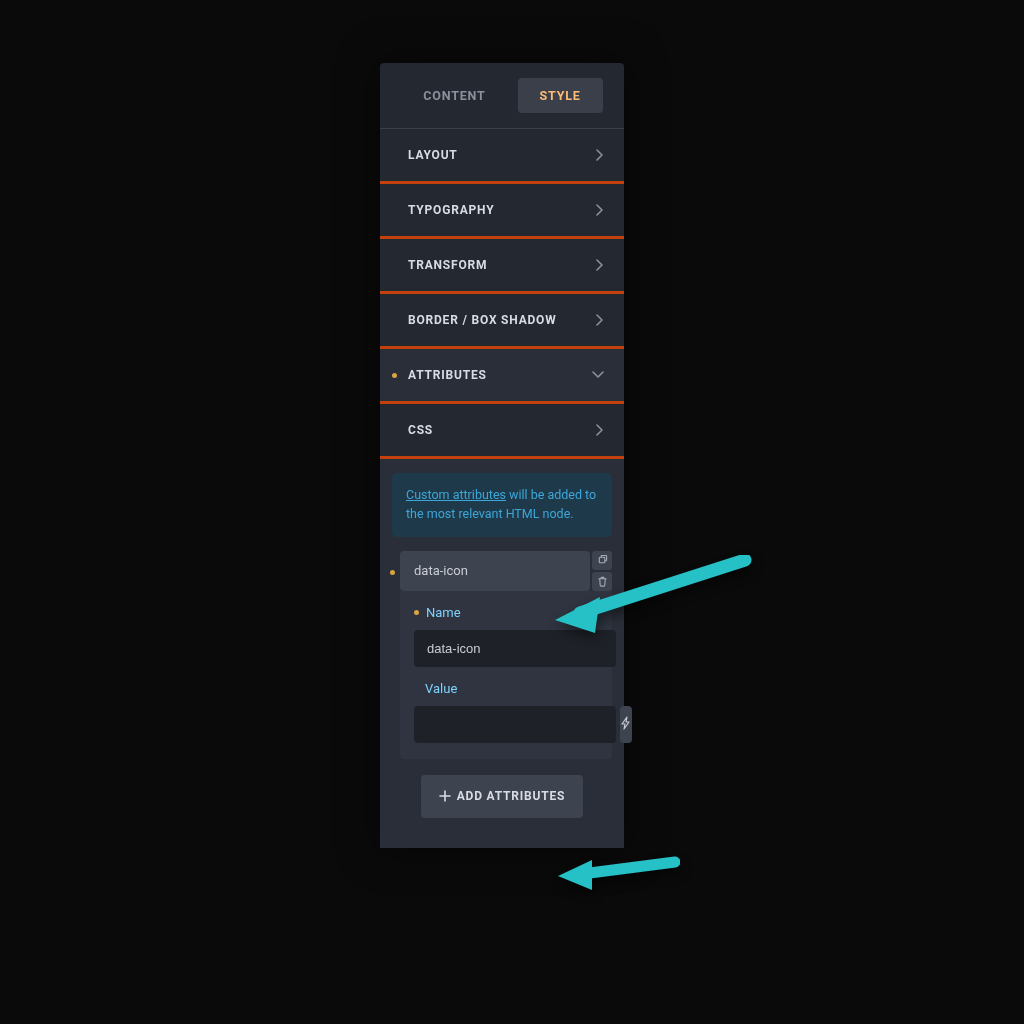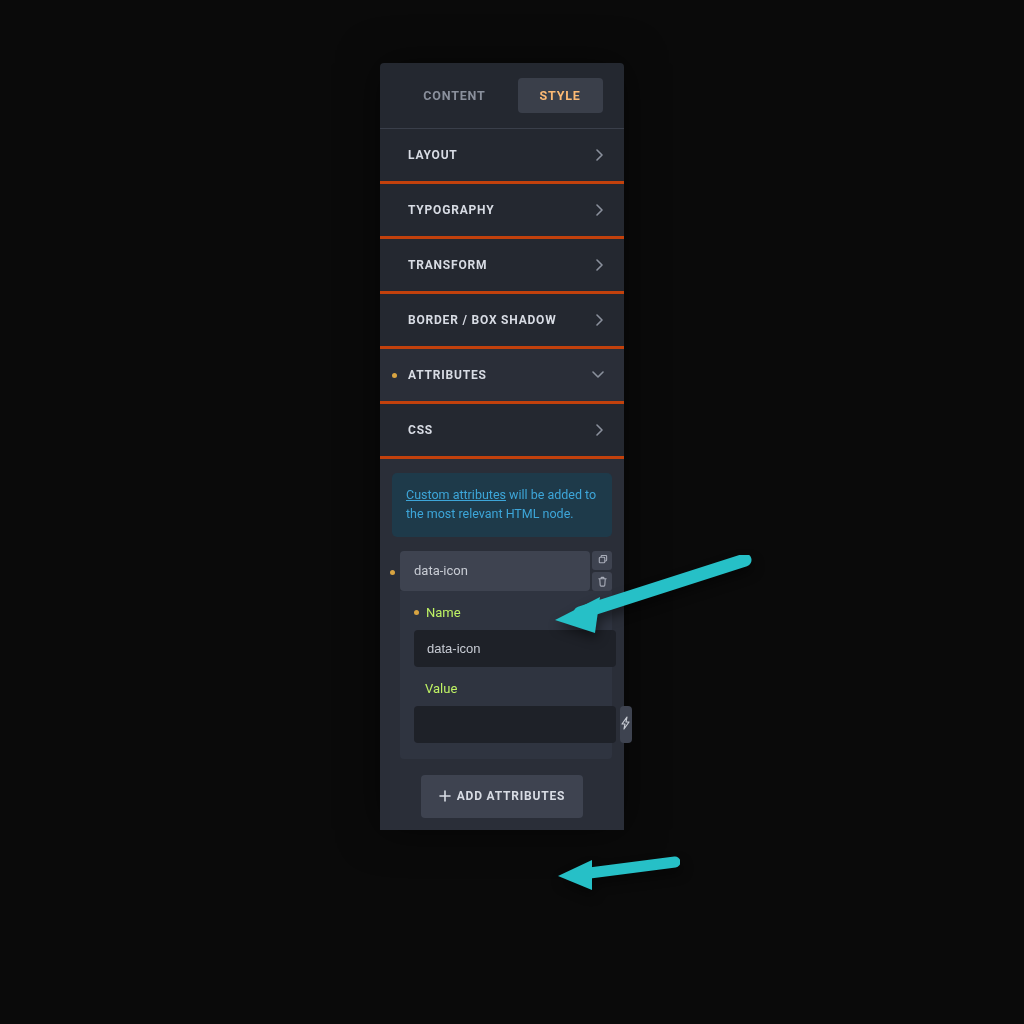--- a/index.html
+++ b/index.html
@@ -65,21 +65,21 @@
   .dot {
     position: absolute;
     left: 12px;
     width: 5px;
     height: 5px;
     border-radius: 50%;
     background: #d9a441;
   }
   .attributes-body {
     background: #2a2e38;
-    padding: 14px 12px 12px 12px;
+    padding: 14px 12px 30px 12px;
   }
   .info-box {
     background: #1e3a4a;
     border-radius: 5px;
     padding: 13px 14px;
     font-size: 12.5px;
     line-height: 1.5;
     color: #3da6d9;
     margin-bottom: 14px;
   }
@@ -142,21 +142,21 @@
     margin-bottom: 10px;
   }
   .field-dot {
     width: 5px;
     height: 5px;
     border-radius: 50%;
     background: #d9a441;
   }
   .field-label {
     font-size: 13px;
-    color: #bef264;
+    color: #7dd3fc;
   }
   .input-row {
     display: flex;
     gap: 4px;
   }
   .text-input {
     flex: 1;
     background: #1e2128;
     border: none;
     border-radius: 4px;

